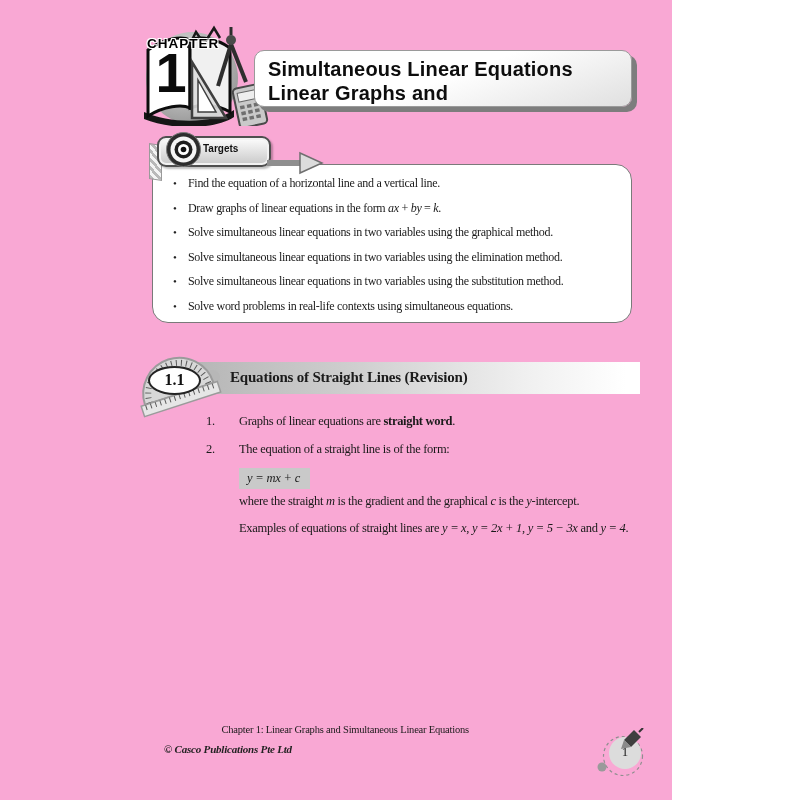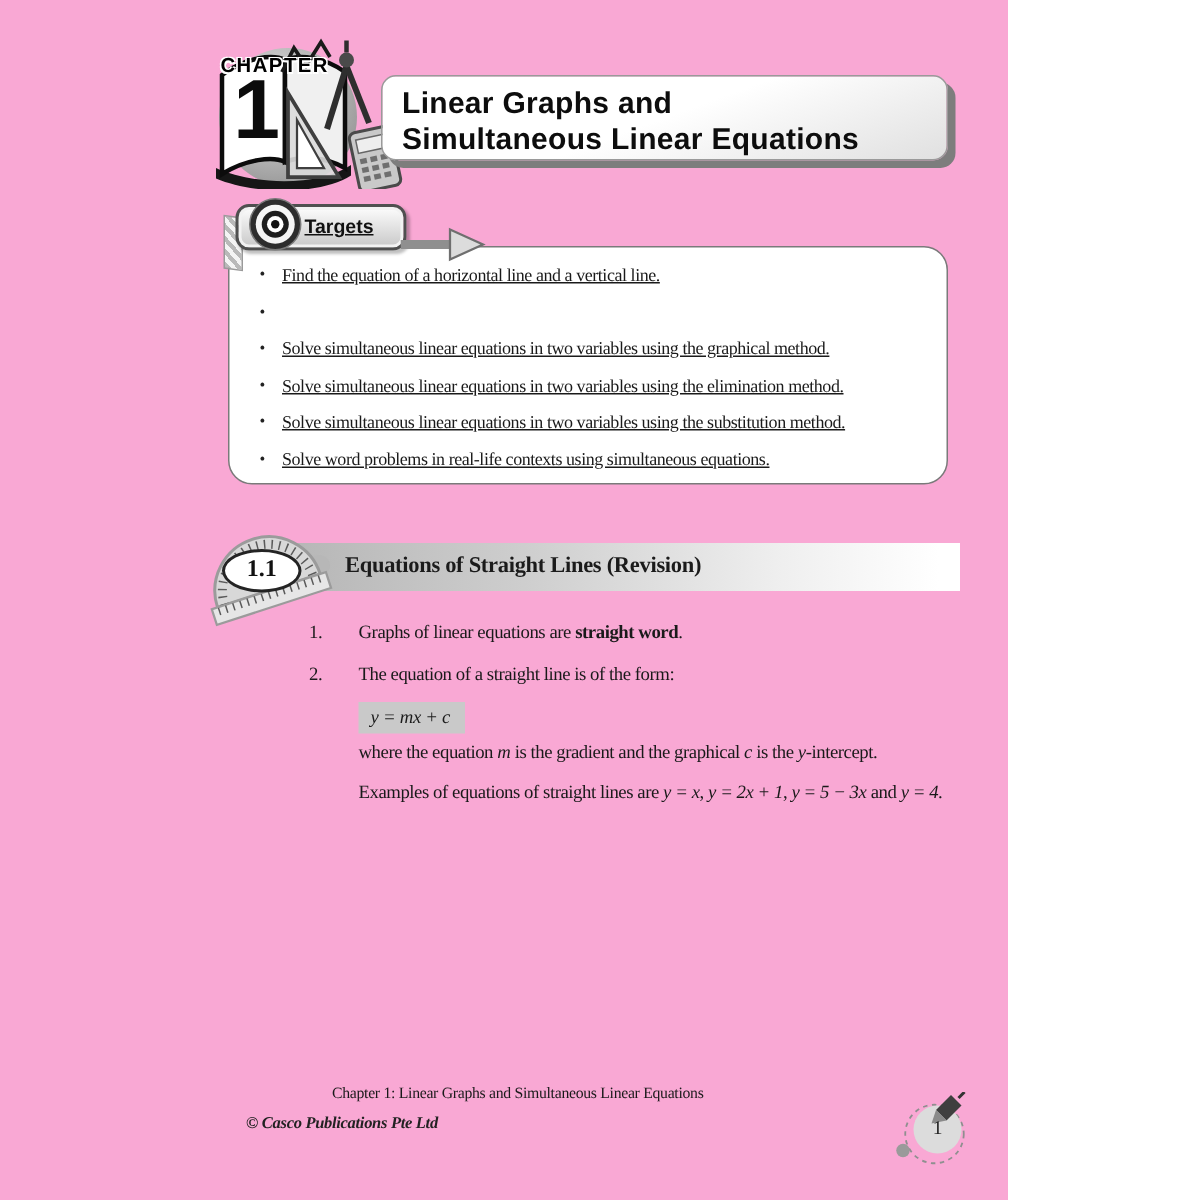--- a/index.html
+++ b/index.html
@@ -42,32 +42,32 @@
     border: 1px solid #9a9a9a; transform: skewY(8deg); z-index: 1;
   }
   .targets-tab {
     position: absolute; left: 157px; top: 136px; width: 114px; height: 31px; z-index: 2;
     border: 2.5px solid #4f4f4f; border-radius: 9px;
     background: linear-gradient(#fdfdfd, #c8c8c8);
     box-shadow: inset 0 0 0 2px #f2f2f2, 2px 2px 2px rgba(0,0,0,0.25);
   }
   .targets-tab .lbl {
     position: absolute; left: 44px; top: 5px;
-    font-family: "Liberation Sans", sans-serif; font-weight: bold; font-size: 13px; color: #111; text-decoration: underline;
+    font-family: "Liberation Sans", sans-serif; font-weight: bold; font-size: 10px; color: #111;
   }
   .bullseye { position: absolute; left: 165px; top: 131px; width: 37px; height: 37px; z-index: 3; }
   .targets-arrow { position: absolute; left: 267px; top: 151px; width: 58px; height: 24px; z-index: 2; }
   .targets-box {
     position: absolute; left: 152px; top: 164px; width: 480px; height: 159px;
     border: 1.5px solid #7a7a7a; border-radius: 16px; background: #fff;
     padding: 9px 14px 0 20px;
   }
   .t-row { display: flex; align-items: flex-start; height: 24.5px; font-size: 12px; letter-spacing: -0.3px; }
   .t-row .dot { width: 15px; font-size: 11px; line-height: 16px; padding-top: 1px; color: #222; }
-  .t-row .t-text { line-height: 16px; padding-top: 1px; white-space: nowrap; text-decoration: underline; }
+  .t-row .t-text { line-height: 16px; padding-top: 1px; white-space: nowrap; }
   .mi { font-style: italic; }
   .b  { font-weight: bold; }
 
   
   .section-bar {
     position: absolute; left: 166px; top: 362px; width: 474px; height: 32px;
     background: linear-gradient(to right, #b2b2b2 0%, #cfcfcf 40%, #efefef 75%, #ffffff 97%);
   }
   .section-title {
     position: absolute; left: 64px; top: 7px; font-weight: bold; font-size: 15px;
@@ -145,22 +145,22 @@
         <rect x="110" y="92" width="4.5" height="3.5"></rect>
           <rect x="117" y="92" width="4.5" height="3.5"></rect>
           <rect x="124" y="92" width="4.5" height="3.5"></rect>
       </g>
     </g>
   </svg>
   <div class="chapter-label">CHAPTER</div>
   <div class="chapter-number">1</div>
 
   <div class="title-box">
+    <div class="title-line">Simultaneous Linear Equations</div>
     <div class="title-line">Linear Graphs and</div>
-    <div class="title-line">Simultaneous Linear Equations</div>
   </div>
 
   <div class="targets-ribbon"></div>
   <div class="targets-tab">
     <span class="lbl">Targets</span>
   </div>
   <svg class="bullseye" viewBox="0 0 37 37">
     <circle cx="18.5" cy="18.5" r="17" fill="#2d2d2d" stroke="#7a7a7a" stroke-width="1"></circle>
     <circle cx="18.5" cy="18.5" r="13" fill="#f5f5f5"></circle>
     <circle cx="18.5" cy="18.5" r="9" fill="#1e1e1e"></circle>
@@ -172,20 +172,21 @@
     <polygon points="33,2 55,12 33,22" fill="#dcdcdc" stroke="#6f6f6f" stroke-width="1.5"></polygon>
   </svg>
 
   <div class="targets-box">
     <div class="t-row">
       <span class="dot">•</span>
       <span class="t-text"><span>Find the equation of a horizontal line and a vertical line.</span></span>
     </div>
     <div class="t-row">
       <span class="dot">•</span>
+      <span class="t-text"><span>Draw graphs of linear equations in the form </span><span class="mi">ax</span><span> + </span><span class="mi">by</span><span> = </span><span class="mi">k</span><span>.</span></span>
     </div>
     <div class="t-row">
       <span class="dot">•</span>
       <span class="t-text"><span>Solve simultaneous linear equations in two variables using the graphical method.</span></span>
     </div>
     <div class="t-row">
       <span class="dot">•</span>
       <span class="t-text"><span>Solve simultaneous linear equations in two variables using the elimination method.</span></span>
     </div>
     <div class="t-row">
@@ -213,21 +214,21 @@
   <div class="section-badge">1.1</div>
 
   <div class="bodyline n1">1.</div>
   <div class="bodyline t1"><span>Graphs of linear equations are </span><span class="b">straight word</span><span>.</span></div>
 
   <div class="bodyline n2">2.</div>
   <div class="bodyline t2">The equation of a straight line is of the form:</div>
 
   <div class="formula-box">y = mx + c</div>
 
-  <div class="bodyline wh"><span>where the equation </span><span class="mi">m</span><span> is the gradient and the graphical </span><span class="mi">c</span><span> is the </span><span class="mi">y</span><span>-intercept.</span></div>
+  <div class="bodyline wh"><span>where the straight </span><span class="mi">m</span><span> is the gradient and the graphical </span><span class="mi">c</span><span> is the </span><span class="mi">y</span><span>-intercept.</span></div>
 
   <div class="bodyline ex"><span>Examples of equations of straight lines are </span><span class="mi">y = x</span><span>, </span><span class="mi">y = 2x + 1</span><span>, </span><span class="mi">y = 5 − 3x</span><span> and </span><span class="mi">y = 4</span><span>.</span></div>
 
   <div class="f-copy">© Casco Publications Pte Ltd</div>
   <div class="f-ref">Chapter 1: Linear Graphs and Simultaneous Linear Equations</div>
   <div class="page-badge">
     <svg width="55" height="55" viewBox="0 0 55 55">
       <circle cx="28" cy="28" r="19.5" fill="none" stroke="#8f8f8f" stroke-width="1.2" stroke-dasharray="3,3"></circle>
       <circle cx="30" cy="25" r="16" fill="#dcdcdc"></circle>
       <circle cx="7" cy="39" r="4.5" fill="#9a9a9a"></circle>

